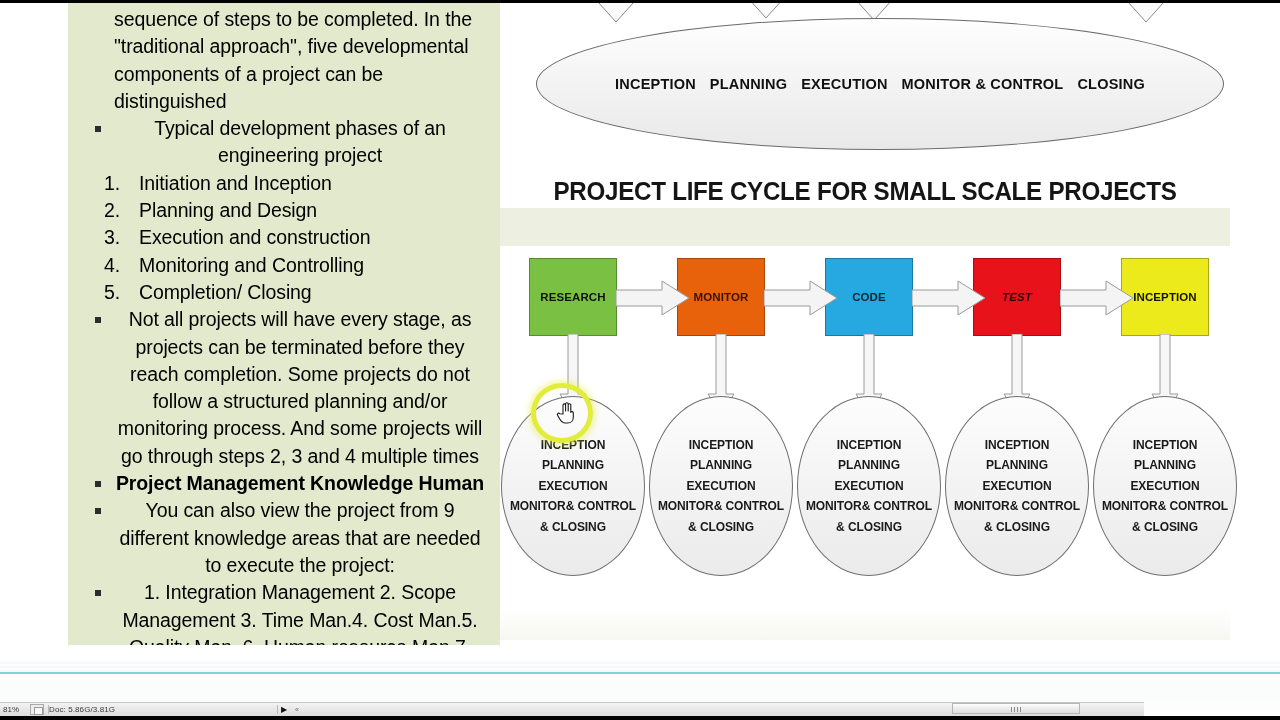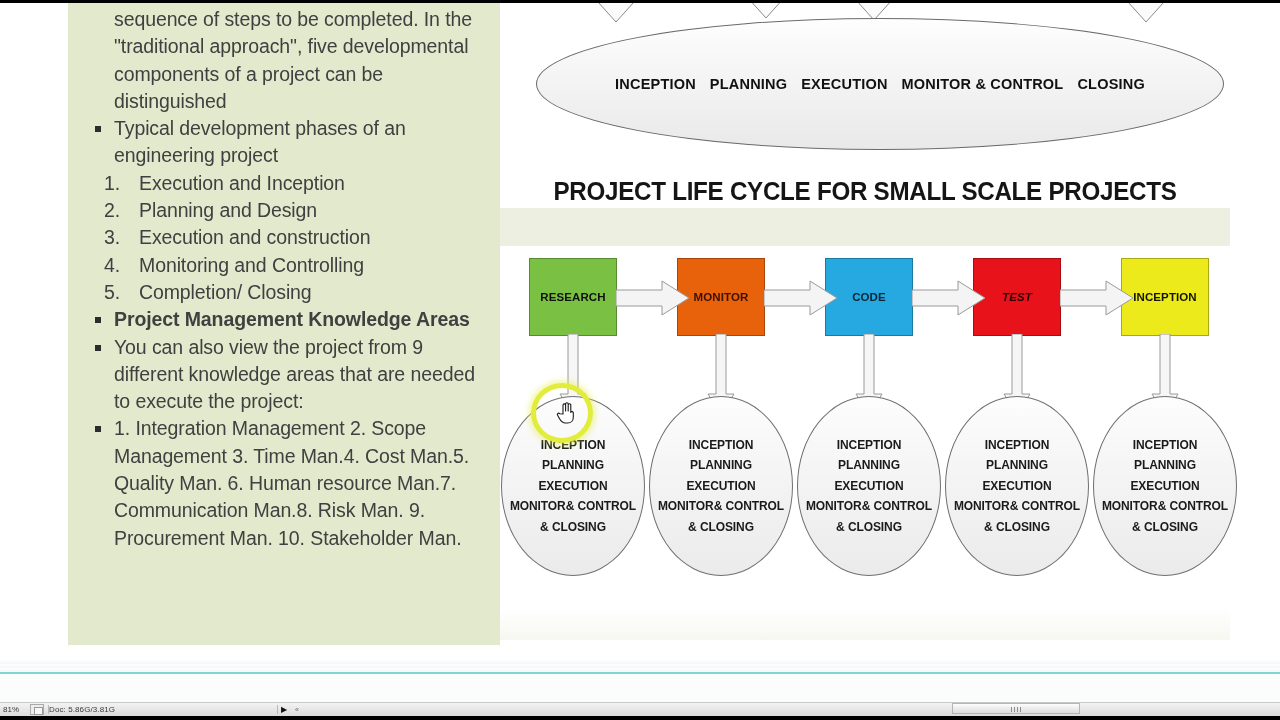--- a/index.html
+++ b/index.html
@@ -53,32 +53,33 @@
     height: 645px;
     background: #e3e9cd;
     padding: 6px 14px 6px 18px;
     overflow: hidden;
   }
 
   .bullets {
     list-style: none;
     font-size: 19.5px;
     line-height: 27.3px;
-    color: #404040;
+    color: #000000;
     letter-spacing: -0.1px;
   }
 
   .bullets li {
     position: relative;
     margin: 0 0 0 0;
   }
 
   
   .b-sq {
     padding-left: 28px;
+    text-align: center;
   }
   .b-sq::before {
     content: "";
     position: absolute;
     left: 9px;
     top: 11px;
     width: 6px;
     height: 6px;
     background: #2c2c2c;
   }
@@ -285,21 +286,21 @@
     top: 674px;
     width: 1280px;
     height: 28px;
     background: #fbfdfd;
   }
 
   #status-bar {
     position: absolute;
     left: 0;
     top: 702px;
-    width: 1280px;
+    width: 1144px;
     height: 14px;
     background: linear-gradient(to bottom, #f3f3f3 0%, #e6e6e6 55%, #dcdcdc 100%);
     border-top: 1px solid #c9c9c9;
     display: flex;
     align-items: center;
     font-size: 8px;
     color: #3a3a3a;
   }
 
   .sb-zoom {
@@ -402,39 +403,40 @@
   <div class="backdrop"></div>
 
   <div class="page">
 
     <div class="text-panel">
       <ul class="bullets" id="bullet-list">
           <li class="b-cont">sequence of steps to be completed. In the "traditional approach", five developmental components of a project can be distinguished</li>
           <li class="b-sq">Typical development phases of an engineering project</li>
           <li class="b-num">
             <span class="num">1.</span>
-            <span class="numtext">Execution and Inception</span>
+            <span class="numtext">Initiation and Inception</span>
           </li>
           <li class="b-num">
             <span class="num">2.</span>
             <span class="numtext">Planning and Design</span>
           </li>
           <li class="b-num">
             <span class="num">3.</span>
             <span class="numtext">Execution and construction</span>
           </li>
           <li class="b-num">
             <span class="num">4.</span>
             <span class="numtext">Monitoring and Controlling</span>
           </li>
           <li class="b-num">
             <span class="num">5.</span>
             <span class="numtext">Completion/ Closing</span>
           </li>
-          <li class="b-sq bold">Project Management Knowledge Areas</li>
+          <li class="b-sq">Not all projects will have every stage, as projects can be terminated before they reach completion. Some projects do not follow a structured planning and/or monitoring process. And some projects will go through steps 2, 3 and 4 multiple times</li>
+          <li class="b-sq bold">Project Management Knowledge Human</li>
           <li class="b-sq">You can also view the project from 9 different knowledge areas that are needed to execute the project:</li>
           <li class="b-sq">1. Integration Management 2. Scope Management 3. Time Man.4. Cost Man.5. Quality Man. 6. Human resource Man.7. Communication Man.8. Risk Man. 9. Procurement Man. 10. Stakeholder Man.</li>
         </ul>
     </div>
 
     <div class="diagrams">
 
       <div class="diagram-card" id="small-scale-card">
 
         <svg class="top-arrow" style="left:98px;" viewBox="0 0 36 34">

